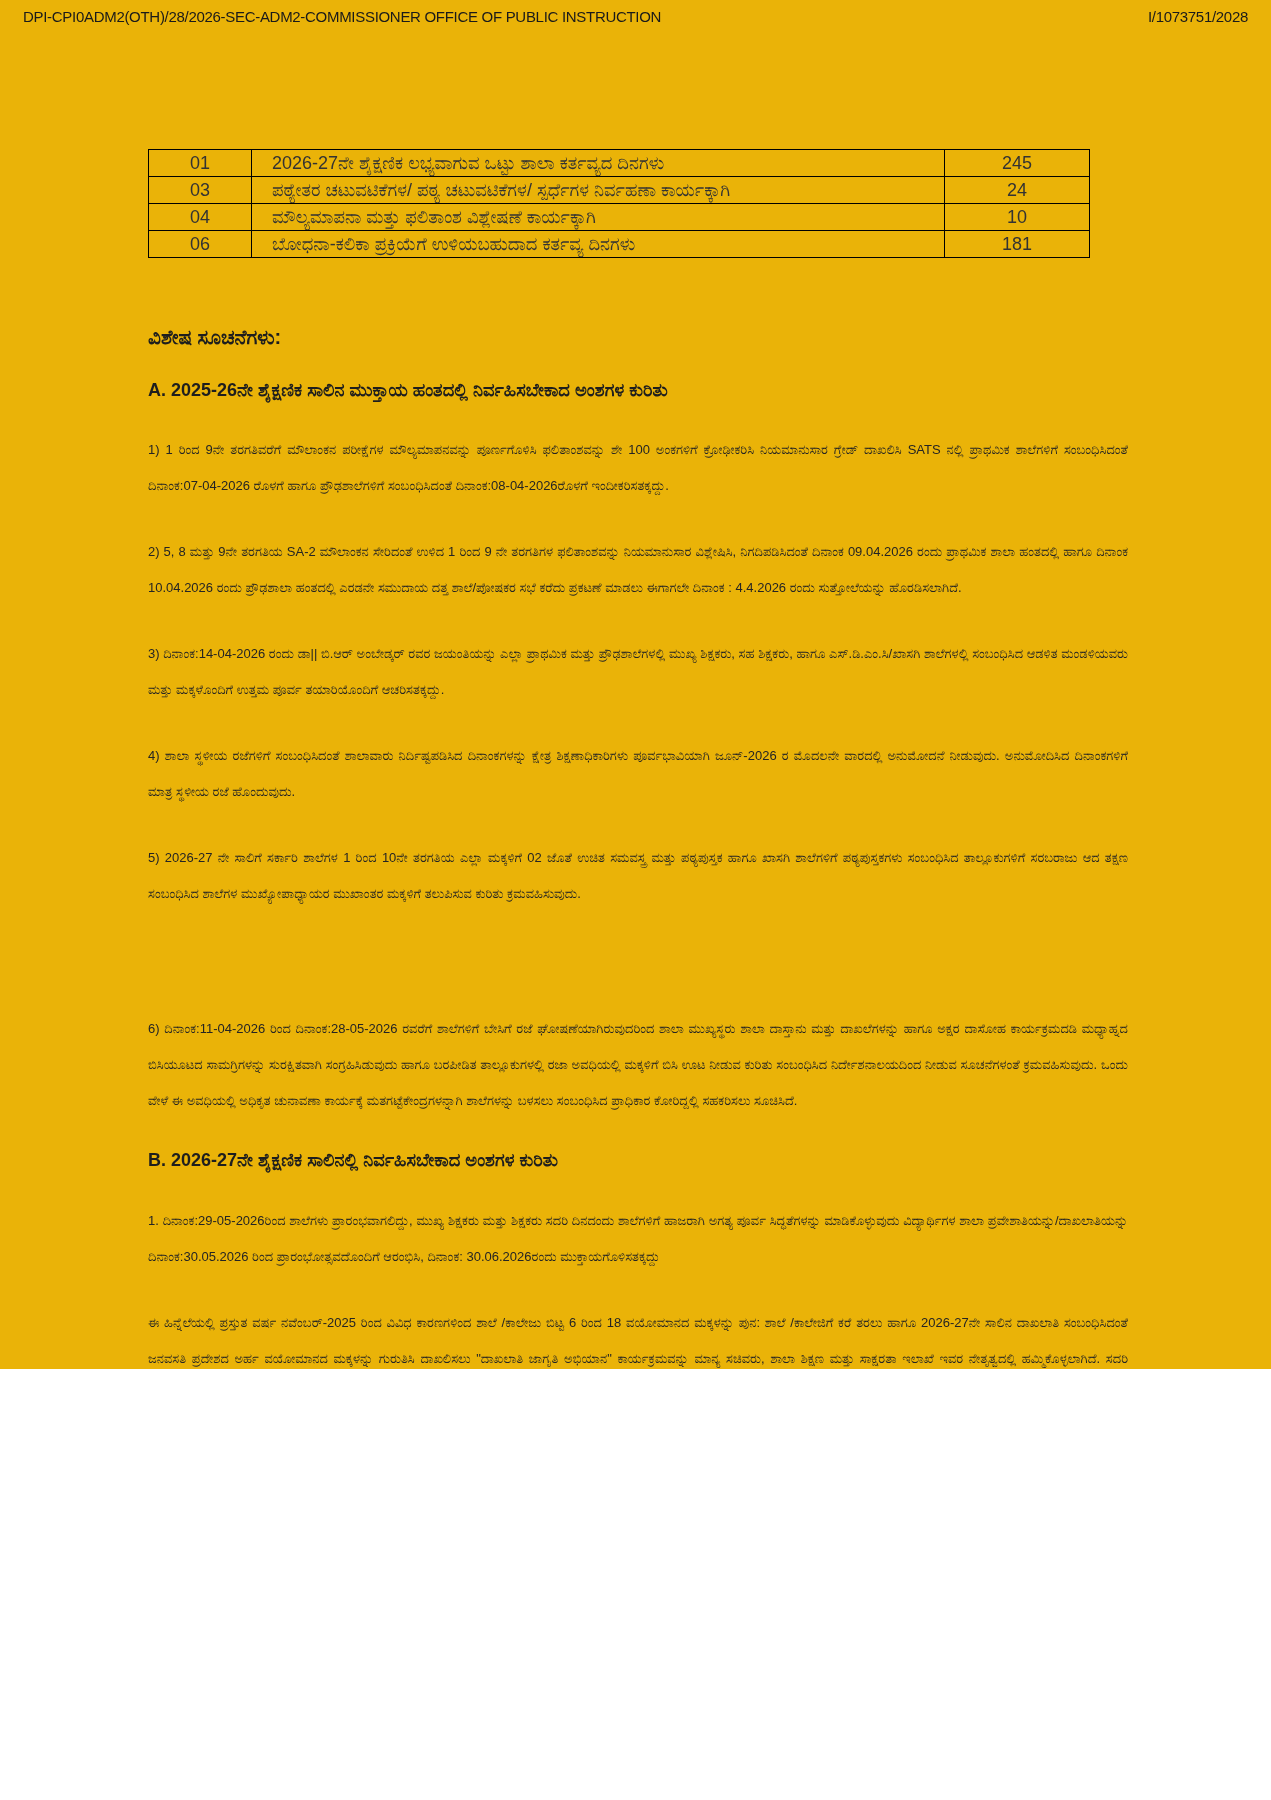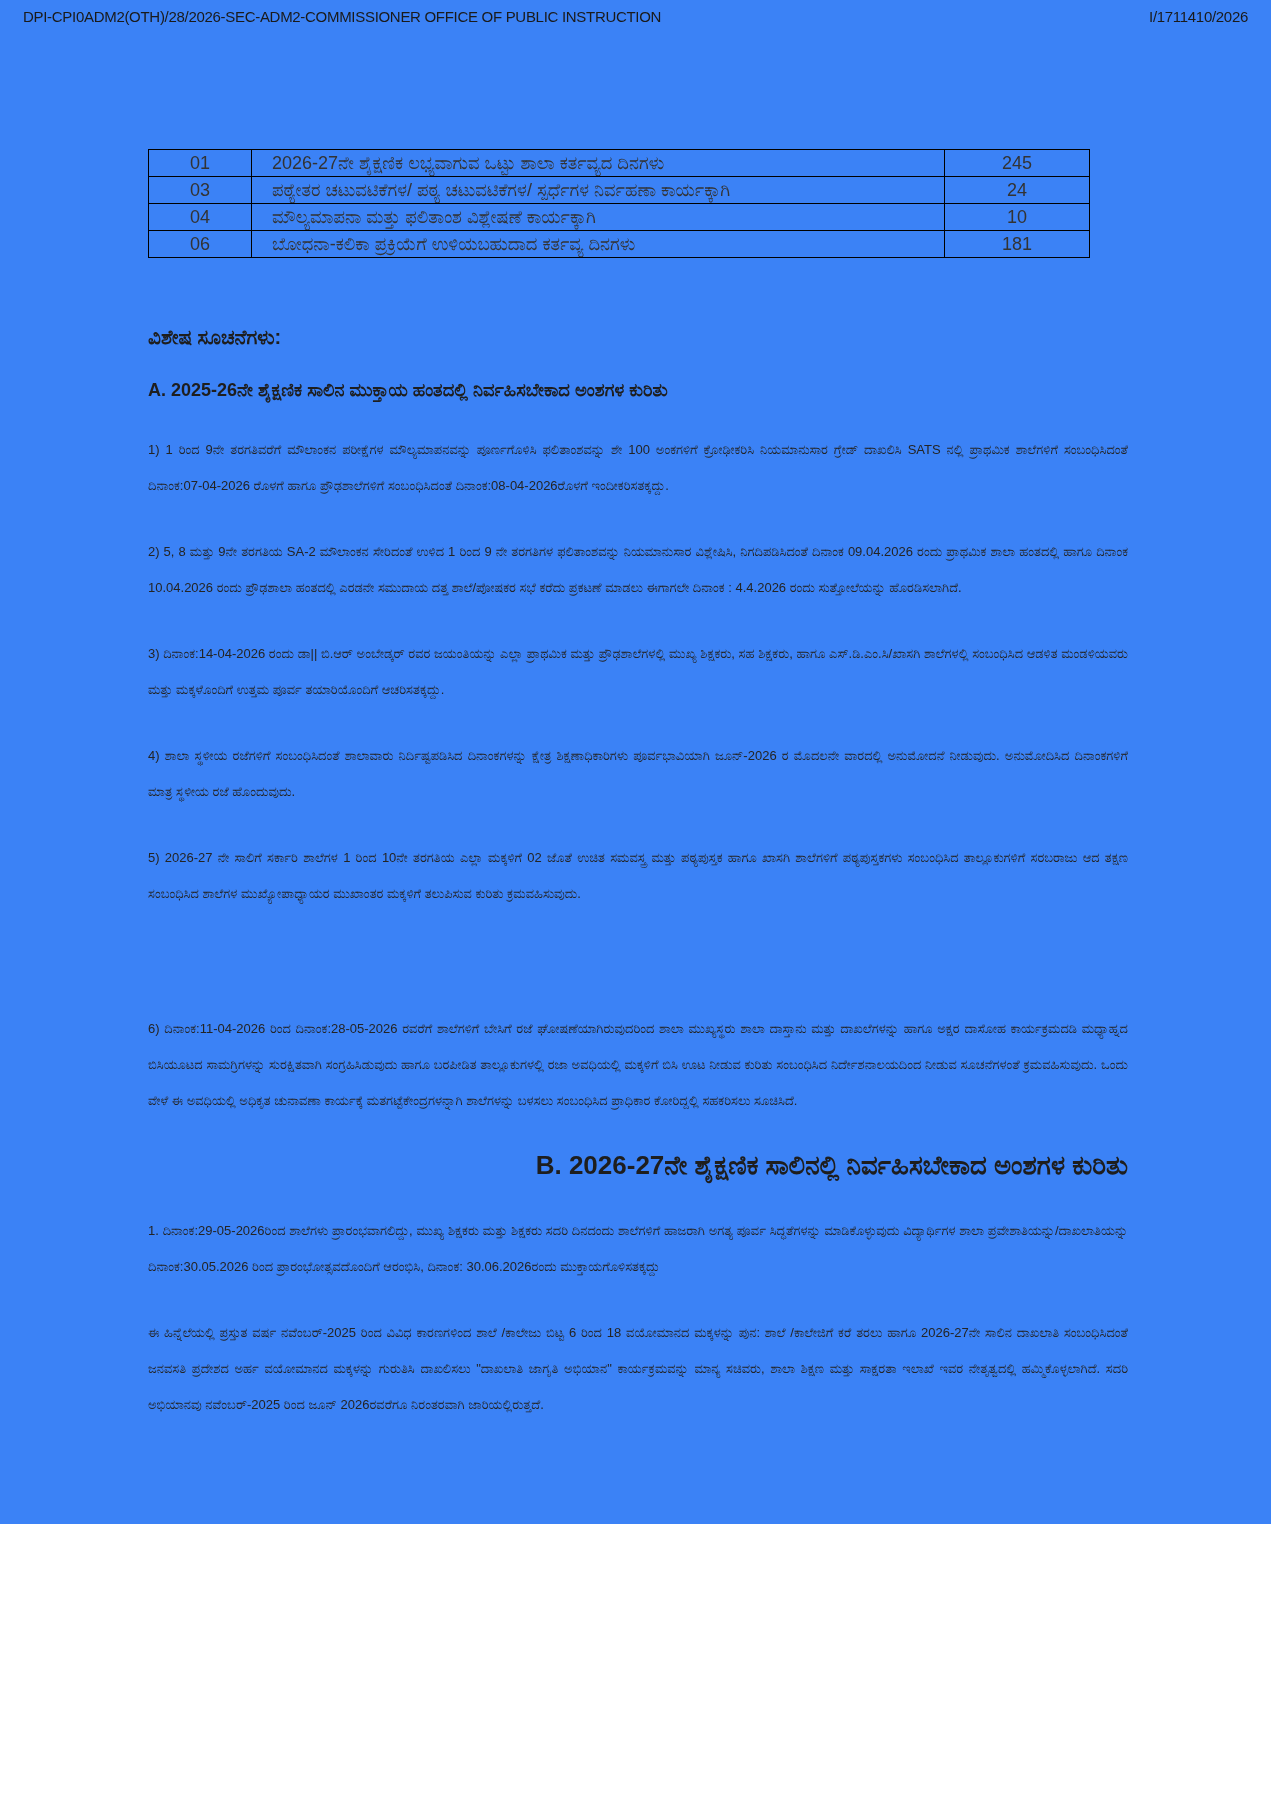--- a/index.html
+++ b/index.html
@@ -3,22 +3,22 @@
 <meta charset="utf-8">
 <style>
   html, body {
     margin: 0;
     padding: 0;
     background: #ffffff;
   }
   .page {
     position: relative;
     width: 1271px;
-    height: 1524px;
-    background: #3b82f6;
+    height: 1369px;
+    background: #eab308;
     font-family: "Liberation Sans", "DejaVu Sans", sans-serif;
     color: #222222;
     overflow: hidden;
   }
   .doc-header {
     display: flex;
     justify-content: space-between;
     align-items: flex-start;
     padding: 8px 23px 0 23px;
     font-size: 15px;
@@ -55,40 +55,39 @@
     color: #1e1e1e;
   }
   .sec-heading {
     margin: 30px 0 0 0;
     font-size: 18px;
     font-weight: bold;
     color: #1e1e1e;
     line-height: 1.3;
   }
   .sec-heading.sec-b {
-    font-size: 26px;
-    text-align: right;
+    font-size: 18px;
   }
   .para {
     margin: 30px 0 0 0;
     font-size: 13px;
     line-height: 36px;
     text-align: justify;
     color: #242424;
   }
   .para.gap-large { margin-top: 99px; }
 </style>
 </head>
 <body>
 
 <div class="page">
 
   <div class="doc-header">
     <span>DPI-CPI0ADM2(OTH)/28/2026-SEC-ADM2-COMMISSIONER OFFICE OF PUBLIC INSTRUCTION</span>
-    <span>I/1711410/2026</span>
+    <span>I/1073751/2028</span>
   </div>
 
   <div class="content">
 
     <table class="duty-table">
       <tbody>
         <tr>
           <td class="c-no">01</td>
           <td class="c-desc">2026-27ನೇ ಶೈಕ್ಷಣಿಕ ಲಭ್ಯವಾಗುವ ಒಟ್ಟು ಶಾಲಾ ಕರ್ತವ್ಯದ ದಿನಗಳು</td>
           <td class="c-days">245</td>

